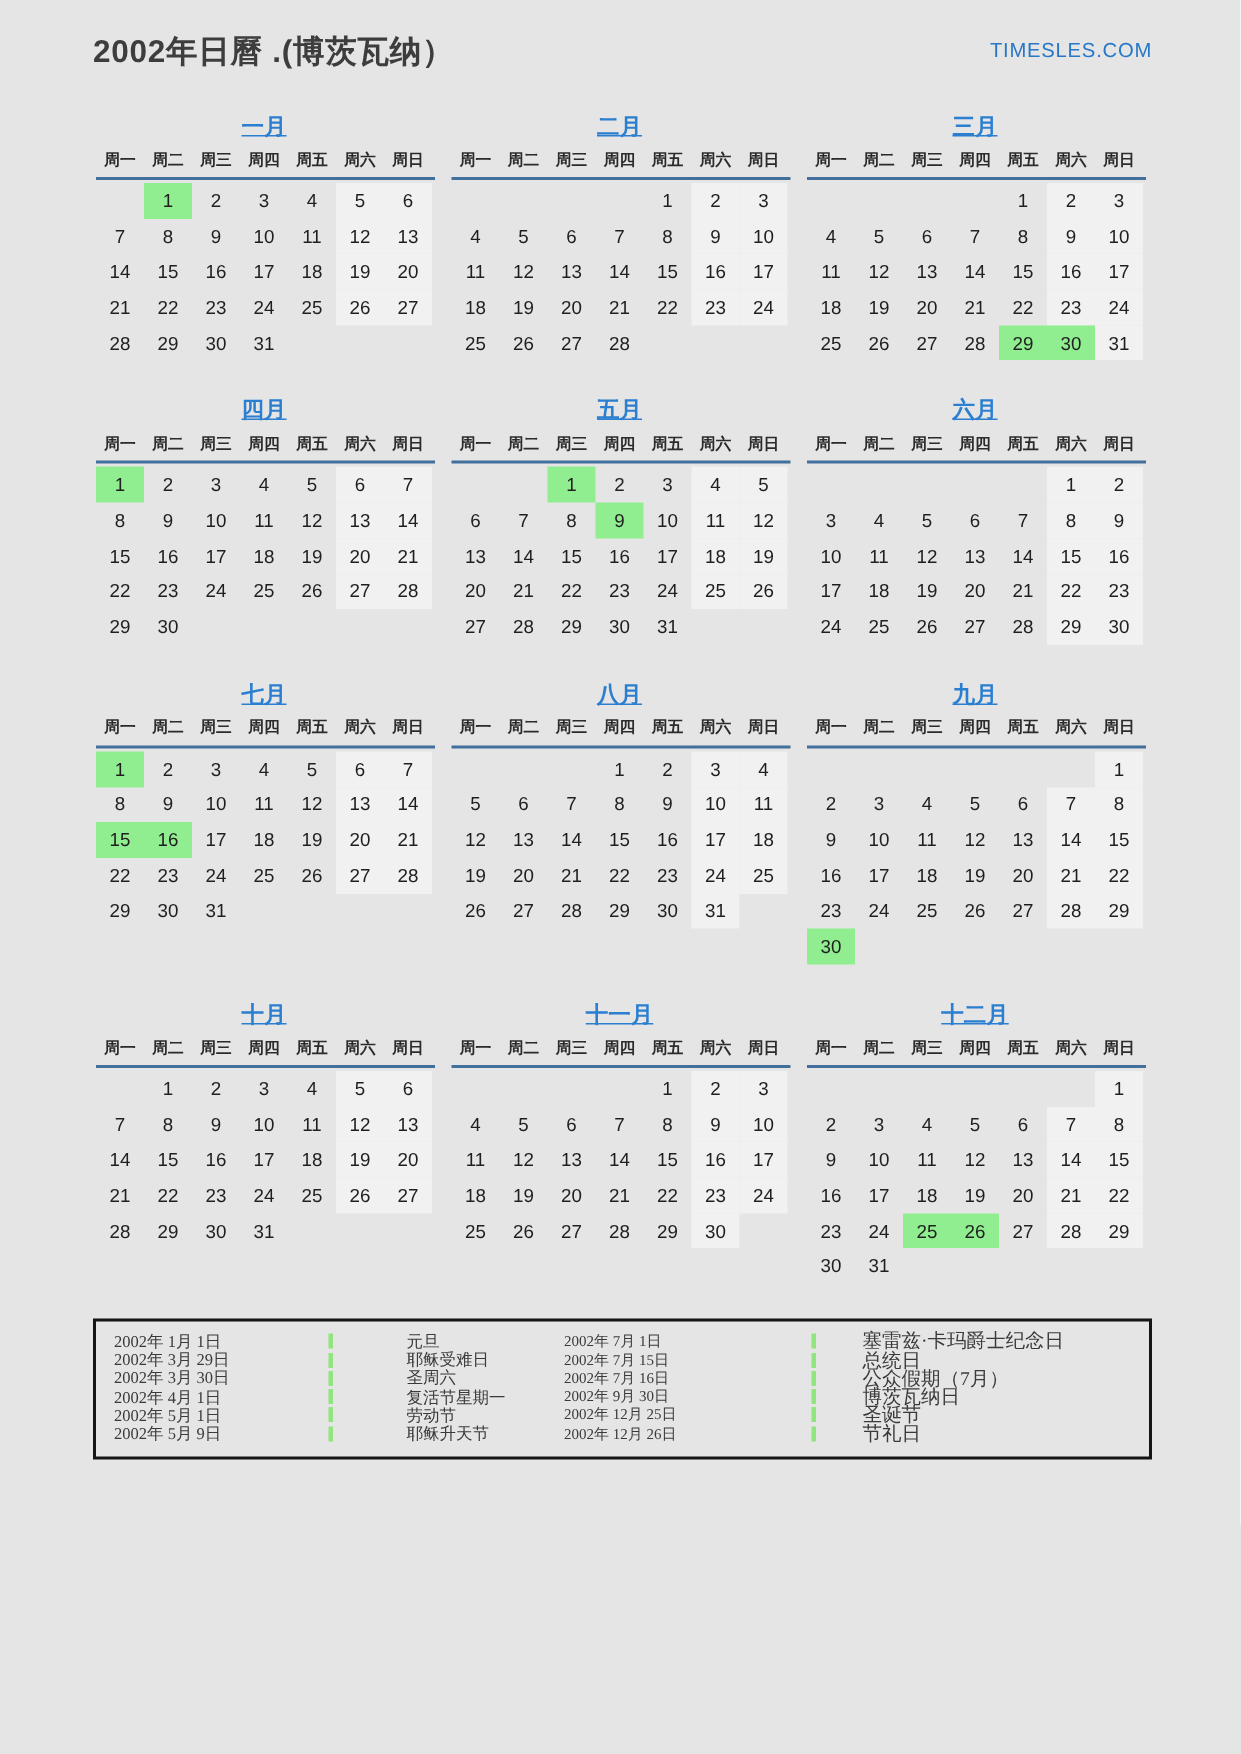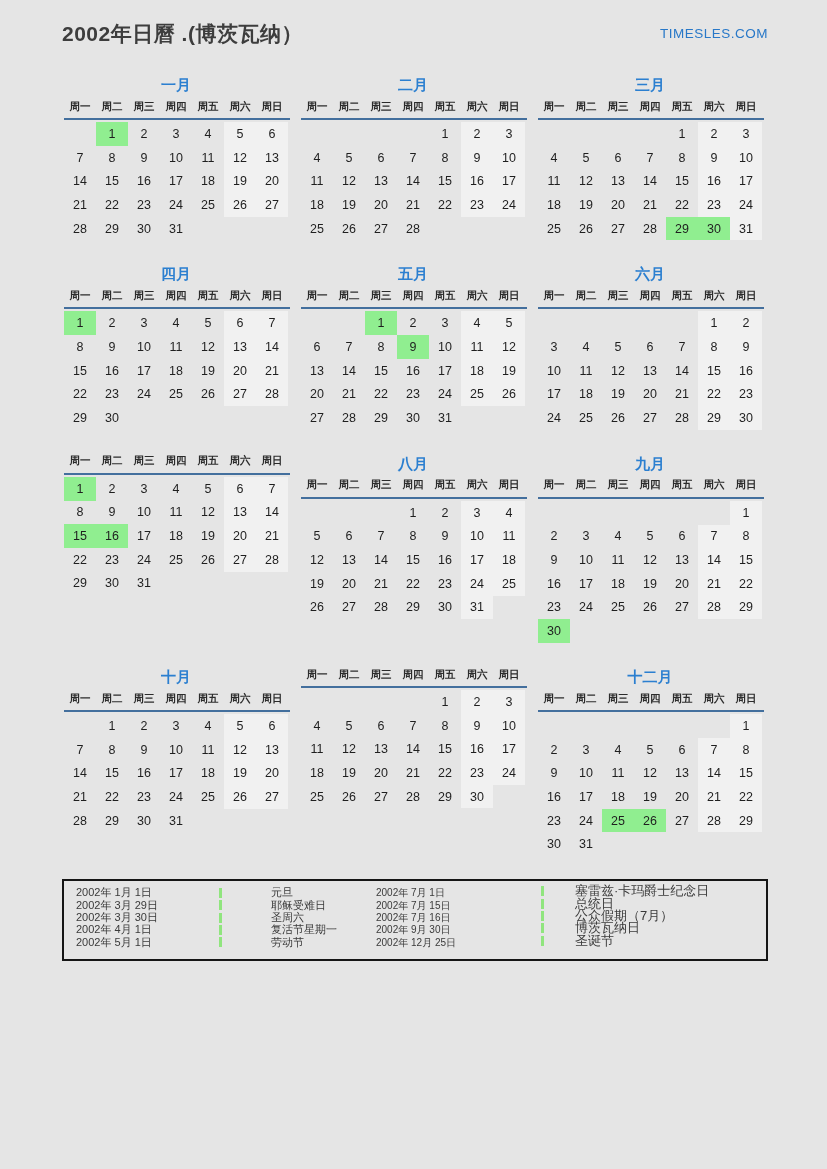--- a/index.html
+++ b/index.html
@@ -11,36 +11,36 @@
           padding:20px 59px 0 62px;}
   .page-title{font-size:21px;font-weight:bold;color:#3d3d3d;letter-spacing:0.5px;}
   .site-logo{font-size:13.5px;font-weight:normal;color:#2878c8;letter-spacing:0.5px;
              margin-top:6px;cursor:pointer;text-decoration:none;}
 
   
   .months-grid{display:grid;grid-template-columns:repeat(3,237px);
                margin:26px 0 0 62px;row-gap:23px;}
   .month{padding-left:2px;}
   .month-title{text-align:center;color:#2b7fd0;font-size:15px;font-weight:bold;
-               height:22px;line-height:22px;margin-bottom:2px;width:224px;}
+               height:22px;line-height:22px;margin-bottom:2px;width:224px;text-decoration:underline;}
   .weekday-row{display:grid;grid-template-columns:repeat(7,32px);height:17px;font-family:Liberation Mono, monospace;}
   .weekday-row span{display:flex;align-items:center;justify-content:center;
                     font-size:10.5px;font-weight:bold;color:#2b2b2b;}
   .month-underline{width:226px;height:2px;background:#436f9d;margin-top:3px;}
   .dates-grid{display:grid;grid-template-columns:repeat(7,32px);grid-auto-rows:23.7px;
               margin-top:2px;}
   .date-cell{display:flex;align-items:center;justify-content:center;
              font-size:12.5px;color:#1f1f1f;}
   .date-cell.weekend{background:#f1f1f1;}
   .date-cell.holiday{background:#90ee90;}
 
   
   .legend{margin:23px 0 0 62px;width:690px;border:2px solid #151515;
           padding:7px 0 9px 12px;}
-  .legend-row{display:flex;height:12.3px;align-items:flex-end;}
+  .legend-row{display:flex;height:12.3px;align-items:center;font-family:Liberation Serif, serif;}
   .legend-row .l-date-left{width:143px;font-size:11px;color:#3a3a3a;}
   .legend-row .l-name-left{width:157px;font-size:11px;color:#3a3a3a;display:flex;align-items:center;gap:42px;}
   .legend-row .l-date-right{width:165px;font-size:10px;color:#3a3a3a;}
   .legend-row .l-name-right{flex:1;font-size:13px;color:#3a3a3a;display:flex;align-items:center;gap:24px;}
   .tick{display:inline-block;width:3px;height:10px;background:#90e57e;margin-right:7px;flex:0 0 3px;}
 </style>
 </head>
 <body>
 
 <div class="page">
@@ -331,20 +331,21 @@
           <span class="date-cell">24</span>
           <span class="date-cell">25</span>
           <span class="date-cell">26</span>
           <span class="date-cell">27</span>
           <span class="date-cell">28</span>
           <span class="date-cell weekend">29</span>
           <span class="date-cell weekend">30</span>
         </div>
       </div>
       <div class="month">
+        <div class="month-title">七月</div>
         <div class="weekday-row">
           <span>周一</span>
           <span>周二</span>
           <span>周三</span>
           <span>周四</span>
           <span>周五</span>
           <span>周六</span>
           <span>周日</span>
         </div>
         <div class="month-underline"></div>
@@ -523,20 +524,21 @@
           <span class="date-cell">25</span>
           <span class="date-cell weekend">26</span>
           <span class="date-cell weekend">27</span>
           <span class="date-cell">28</span>
           <span class="date-cell">29</span>
           <span class="date-cell">30</span>
           <span class="date-cell">31</span>
         </div>
       </div>
       <div class="month">
+        <div class="month-title">十一月</div>
         <div class="weekday-row">
           <span>周一</span>
           <span>周二</span>
           <span>周三</span>
           <span>周四</span>
           <span>周五</span>
           <span>周六</span>
           <span>周日</span>
         </div>
         <div class="month-underline"></div>
@@ -685,14 +687,26 @@
         <span class="l-name-left">
           <i class="tick"></i>
           <span>劳动节</span>
         </span>
         <span class="l-date-right">2002年 12月 25日</span>
         <span class="l-name-right">
           <i class="tick"></i>
           <span>圣诞节</span>
         </span>
       </div>
+      <div class="legend-row">
+        <span class="l-date-left">2002年 5月 9日</span>
+        <span class="l-name-left">
+          <i class="tick"></i>
+          <span>耶稣升天节</span>
+        </span>
+        <span class="l-date-right">2002年 12月 26日</span>
+        <span class="l-name-right">
+          <i class="tick"></i>
+          <span>节礼日</span>
+        </span>
+      </div>
     </div>
 </div>
 
 </body></html>

